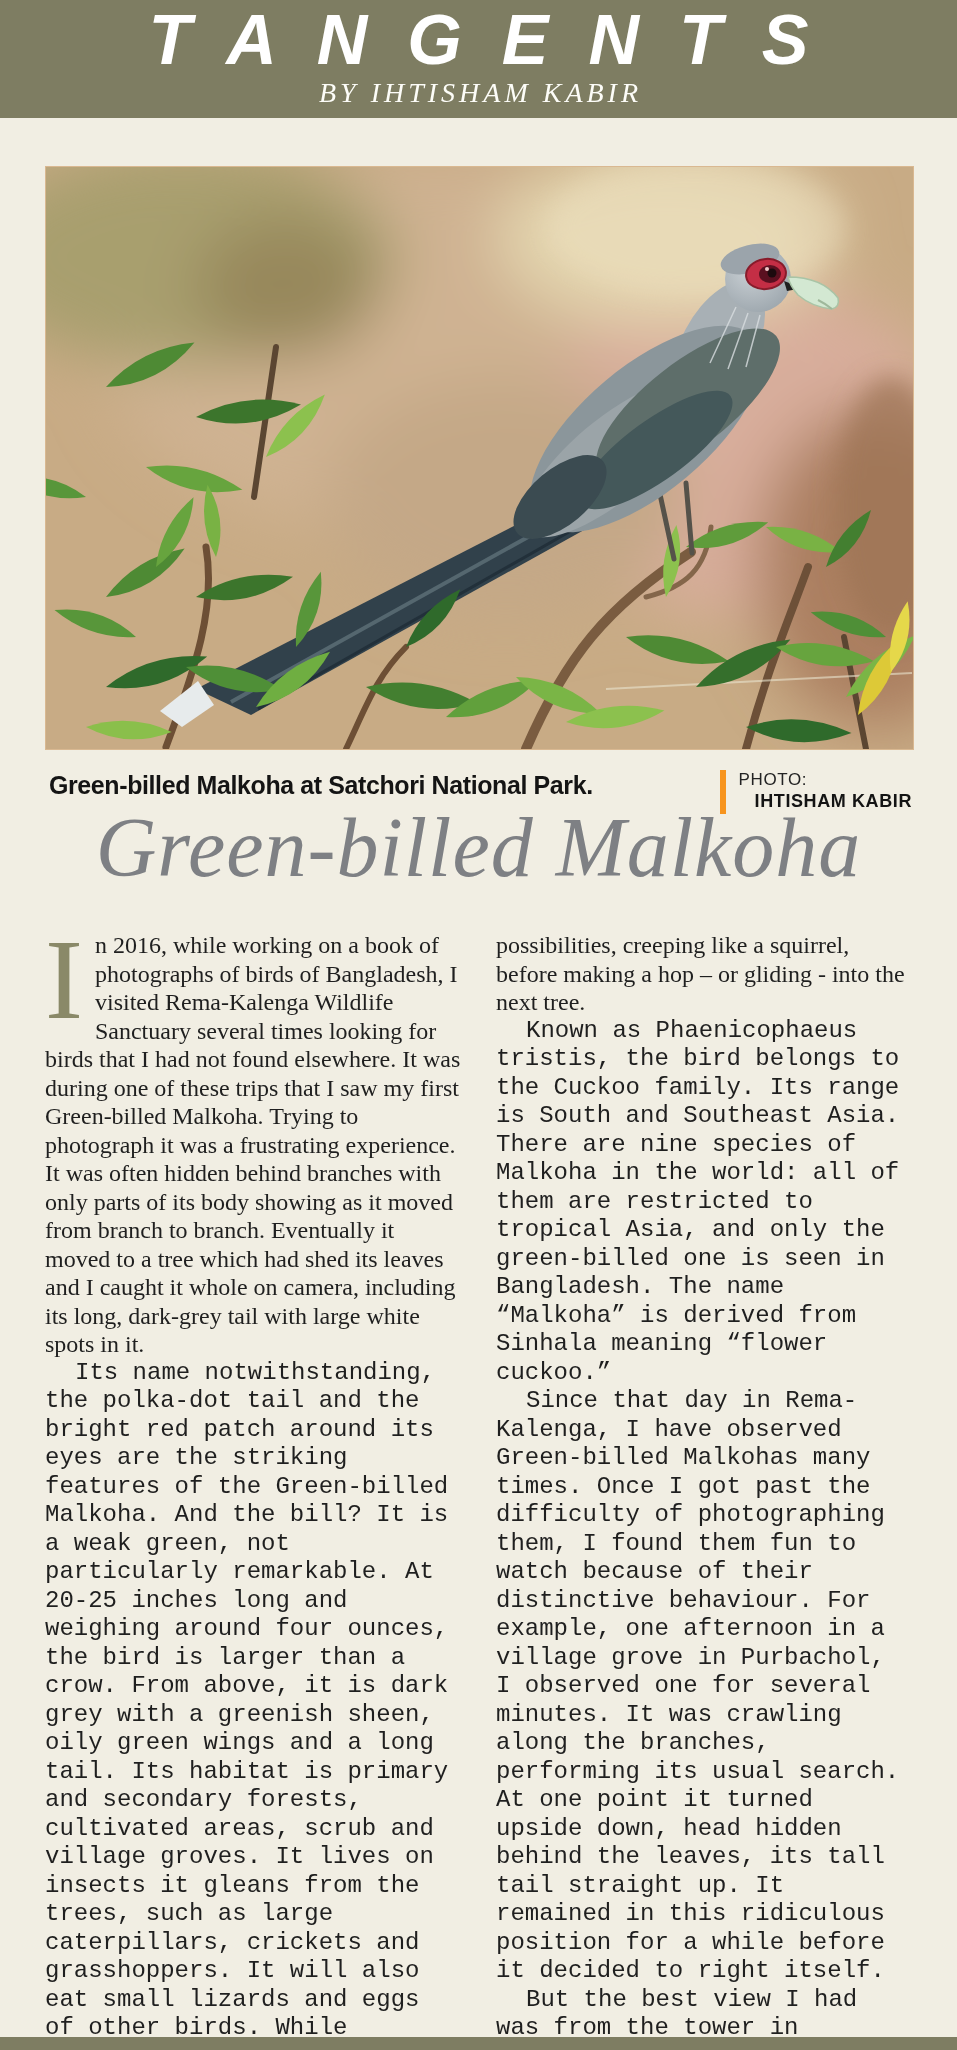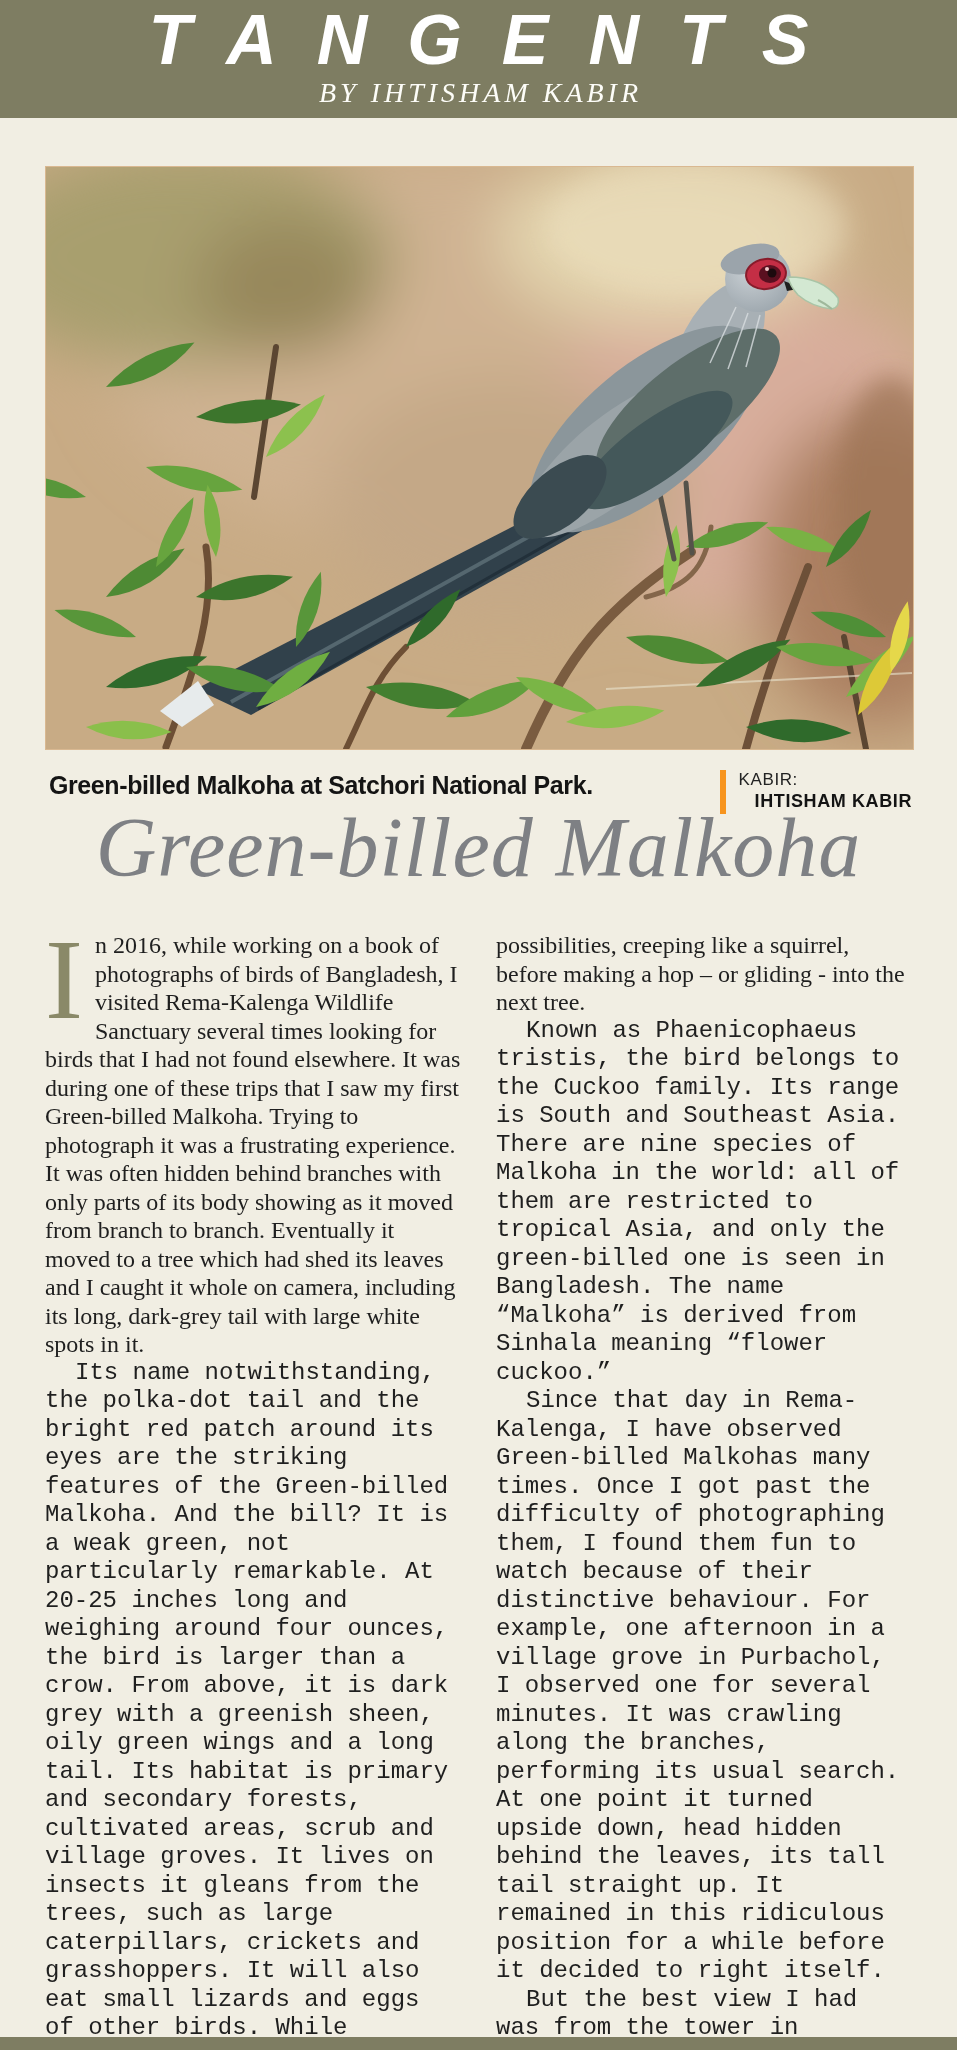--- a/index.html
+++ b/index.html
@@ -205,21 +205,21 @@
         <use href="#leaf" transform="translate(845,505) rotate(-75) scale(1.1)" fill="#e5d84a"></use>
       </g>
     </svg>
   </figure>
 
   <div class="caption-row">
     <div class="photo-caption">Green-billed Malkoha at Satchori National Park.</div>
     <div class="photo-credit">
       <div class="credit-bar"></div>
       <div>
-        <div class="credit-label">KABIR:</div>
+        <div class="credit-label">PHOTO:</div>
         <div class="credit-name">IHTISHAM KABIR</div>
       </div>
     </div>
   </div>
 
   <h2 class="headline">Green-billed Malkoha</h2>
 
   <div class="article">
     <div class="col">
       <p><span class="dropcap">I</span><span>n 2016, while working on a book of photographs of birds of Bangladesh, I visited Rema-Kalenga Wildlife Sanctuary several times looking for birds that I had not found elsewhere. It was during one of these trips that I saw my first Green-billed Malkoha. Trying to photograph it was a frustrating experience. It was often hidden behind branches with only parts of its body showing as it moved from branch to branch. Eventually it moved to a tree which had shed its leaves and I caught it whole on camera, including its long, dark-grey tail with large white spots in it.</span></p>

